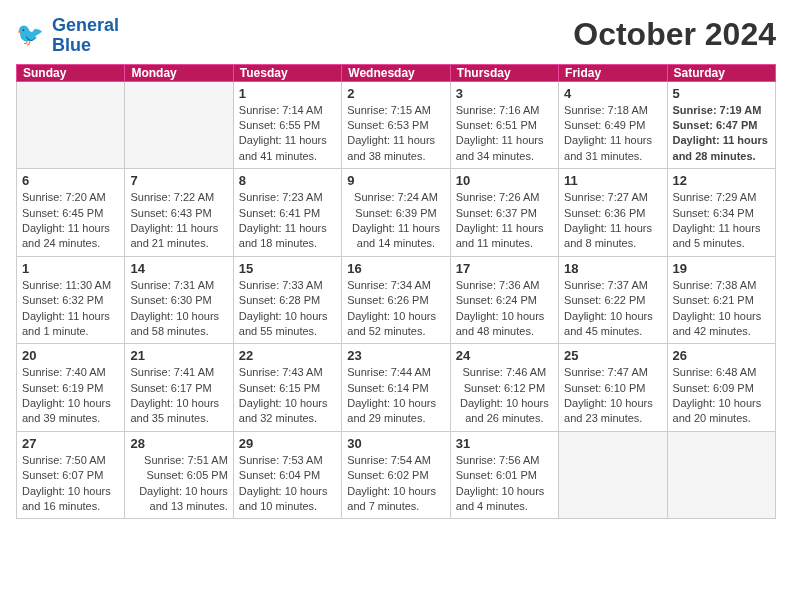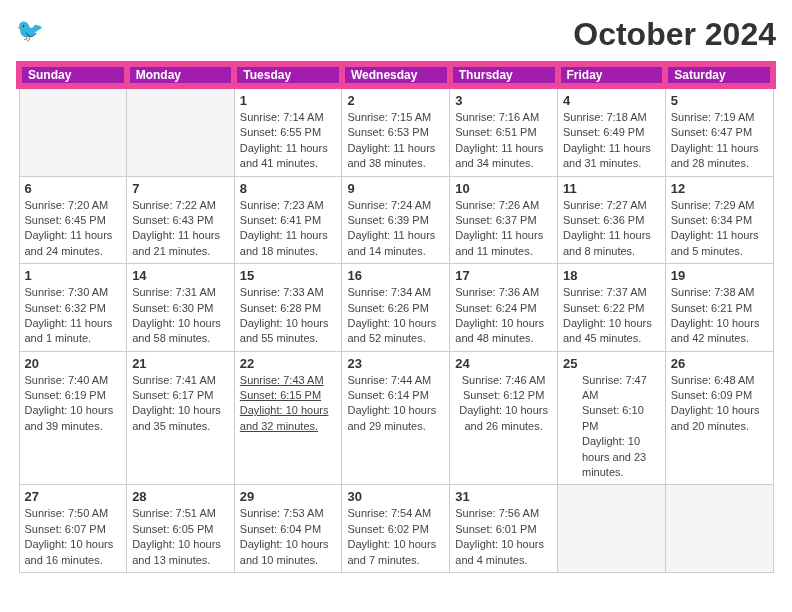--- a/index.html
+++ b/index.html
@@ -45,26 +45,26 @@
     .location {
       font-size: 14px;
       color: #555;
     }
     .calendar {
       width: 100%;
       border-collapse: collapse;
       font-size: 11px;
     }
     .calendar th {
-      background-color: #a21caf;
+      background-color: #be185d;
       color: #fff;
       text-align: left;
       padding: 1px 6px;
       font-size: 12px;
-      border: 6px solid #ec4899;
+      border: 1px solid #ec4899;
     }
     .calendar td {
       border: 1px solid #ccc;
       vertical-align: top;
       padding: 4px 5px;
       width: 108px;
       min-height: 80px;
       background: #fff;
     }
     .calendar td.empty {
@@ -87,20 +87,24 @@
     }
   </style>
 </head>
 <body>
 
 <div class="header">
   <div class="logo">
     <svg class="logo-bird" viewBox="0 0 40 40" xmlns="http://www.w3.org/2000/svg">
       <text y="28" font-size="28">🐦</text>
     </svg>
+    <div class="logo-text">
+      <div><span>General</span></div>
+      <div style="color:#1a5fa8;">Blue</div>
+    </div>
   </div>
   <div class="title-block">
     <div class="month-title">October 2024</div>
   </div>
 </div>
 
 <table class="calendar">
   <thead>
     <tr>
     <th>Sunday</th>
@@ -135,21 +139,21 @@
 Daylight: 11 hours and 34 minutes.</div>
         </td>
         <td>
           <span class="day-num">4</span>
           <div class="day-info" style="white-space: pre-line;">Sunrise: 7:18 AM
 Sunset: 6:49 PM
 Daylight: 11 hours and 31 minutes.</div>
         </td>
         <td>
           <span class="day-num">5</span>
-          <div class="day-info" style="white-space: pre-line;">Sunrise: 7:19 AM
+          <div class="day-info" style="white-space: pre-line; font-weight: bold;">Sunrise: 7:19 AM
 Sunset: 6:47 PM
 Daylight: 11 hours and 28 minutes.</div>
         </td>
       </tr>
       <tr>
         <td>
           <span class="day-num">6</span>
           <div class="day-info" style="white-space: pre-line;">Sunrise: 7:20 AM
 Sunset: 6:45 PM
 Daylight: 11 hours and 24 minutes.</div>
@@ -161,21 +165,21 @@
 Daylight: 11 hours and 21 minutes.</div>
         </td>
         <td>
           <span class="day-num">8</span>
           <div class="day-info" style="white-space: pre-line;">Sunrise: 7:23 AM
 Sunset: 6:41 PM
 Daylight: 11 hours and 18 minutes.</div>
         </td>
         <td>
           <span class="day-num">9</span>
-          <div class="day-info" style="white-space: pre-line;">Sunrise: 7:24 AM
+          <div class="day-info" style="white-space: pre-line; text-align: center;">Sunrise: 7:24 AM
 Sunset: 6:39 PM
 Daylight: 11 hours and 14 minutes.</div>
         </td>
         <td>
           <span class="day-num">10</span>
           <div class="day-info" style="white-space: pre-line;">Sunrise: 7:26 AM
 Sunset: 6:37 PM
 Daylight: 11 hours and 11 minutes.</div>
         </td>
         <td>
@@ -187,21 +191,21 @@
         <td>
           <span class="day-num">12</span>
           <div class="day-info" style="white-space: pre-line;">Sunrise: 7:29 AM
 Sunset: 6:34 PM
 Daylight: 11 hours and 5 minutes.</div>
         </td>
       </tr>
       <tr>
         <td>
           <span class="day-num">1</span>
-          <div class="day-info" style="white-space: pre-line;">Sunrise: 7:30 AM
+          <div class="day-info" style="white-space: pre-line;">Sunrise: 11:30 AM
 Sunset: 6:32 PM
 Daylight: 11 hours and 1 minute.</div>
         </td>
         <td>
           <span class="day-num">14</span>
           <div class="day-info" style="white-space: pre-line;">Sunrise: 7:31 AM
 Sunset: 6:30 PM
 Daylight: 10 hours and 58 minutes.</div>
         </td>
         <td>
@@ -243,59 +247,59 @@
 Daylight: 10 hours and 39 minutes.</div>
         </td>
         <td>
           <span class="day-num">21</span>
           <div class="day-info" style="white-space: pre-line;">Sunrise: 7:41 AM
 Sunset: 6:17 PM
 Daylight: 10 hours and 35 minutes.</div>
         </td>
         <td>
           <span class="day-num">22</span>
-          <div class="day-info" style="white-space: pre-line; text-decoration: underline;">Sunrise: 7:43 AM
+          <div class="day-info" style="white-space: pre-line;">Sunrise: 7:43 AM
 Sunset: 6:15 PM
 Daylight: 10 hours and 32 minutes.</div>
         </td>
         <td>
           <span class="day-num">23</span>
           <div class="day-info" style="white-space: pre-line;">Sunrise: 7:44 AM
 Sunset: 6:14 PM
 Daylight: 10 hours and 29 minutes.</div>
         </td>
         <td>
           <span class="day-num">24</span>
           <div class="day-info" style="white-space: pre-line; text-align: center;">Sunrise: 7:46 AM
 Sunset: 6:12 PM
 Daylight: 10 hours and 26 minutes.</div>
         </td>
         <td>
           <span class="day-num">25</span>
-          <div class="day-info" style="white-space: pre-line; margin-left: 19px;">Sunrise: 7:47 AM
+          <div class="day-info" style="white-space: pre-line;">Sunrise: 7:47 AM
 Sunset: 6:10 PM
 Daylight: 10 hours and 23 minutes.</div>
         </td>
         <td>
           <span class="day-num">26</span>
           <div class="day-info" style="white-space: pre-line;">Sunrise: 6:48 AM
 Sunset: 6:09 PM
 Daylight: 10 hours and 20 minutes.</div>
         </td>
       </tr>
       <tr>
         <td>
           <span class="day-num">27</span>
           <div class="day-info" style="white-space: pre-line;">Sunrise: 7:50 AM
 Sunset: 6:07 PM
 Daylight: 10 hours and 16 minutes.</div>
         </td>
         <td>
           <span class="day-num">28</span>
-          <div class="day-info" style="white-space: pre-line;">Sunrise: 7:51 AM
+          <div class="day-info" style="white-space: pre-line; text-align: right;">Sunrise: 7:51 AM
 Sunset: 6:05 PM
 Daylight: 10 hours and 13 minutes.</div>
         </td>
         <td>
           <span class="day-num">29</span>
           <div class="day-info" style="white-space: pre-line;">Sunrise: 7:53 AM
 Sunset: 6:04 PM
 Daylight: 10 hours and 10 minutes.</div>
         </td>
         <td>

